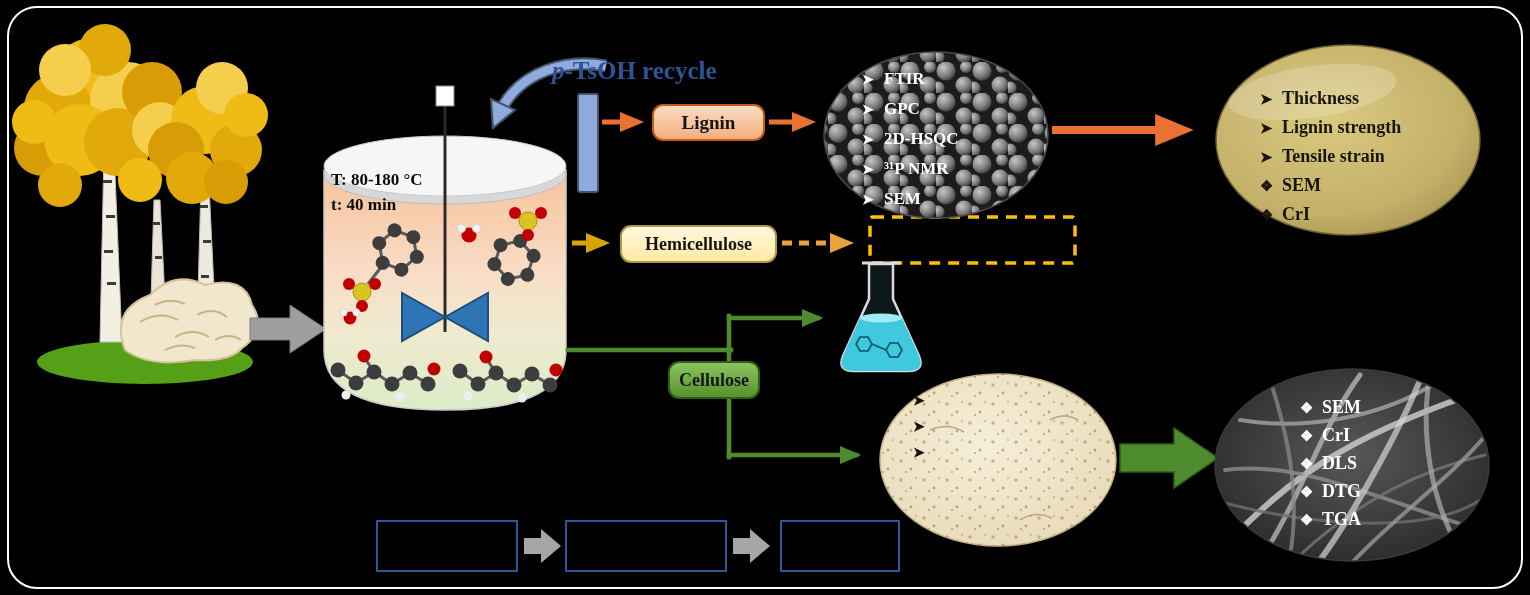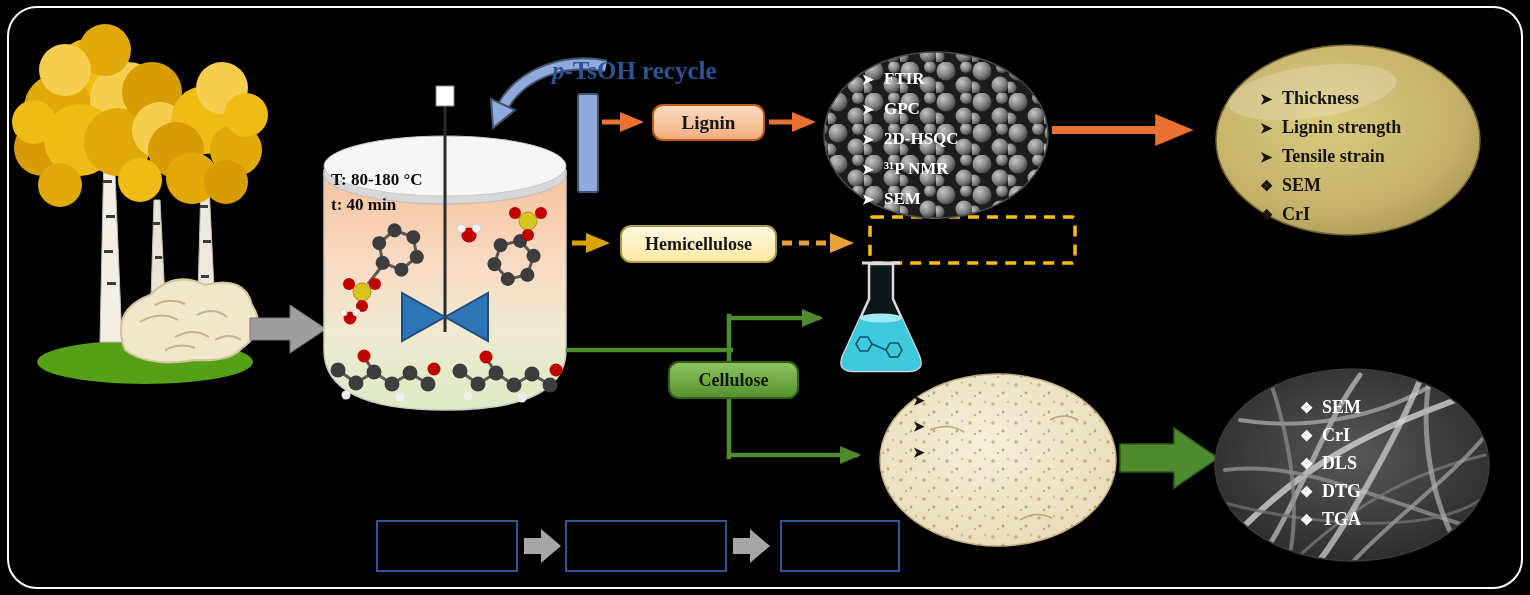--- a/index.html
+++ b/index.html
@@ -16,21 +16,21 @@
   .recycle-label { position:absolute; left:552px; top:57px; color:#2F5496;
                    font-weight:bold; font-size:25px; }
   .recycle-label .it { font-style:italic; }
 
   .sbox { position:absolute; display:flex; align-items:center; justify-content:center;
           font-weight:bold; color:#151515; border-radius:11px; }
   .sbox.lignin { left:652px; top:104px; width:113px; height:37px; font-size:19px;
                  background:linear-gradient(#FBDCC3,#F2AE7E); border:2px solid #C55A11; }
   .sbox.hemi   { left:620px; top:225px; width:157px; height:38px; font-size:18px;
                  background:linear-gradient(#FFF8DF,#FFE9A3); border:2px solid #AE9A48; }
-  .sbox.cell   { left:668px; top:361px; width:131px; height:38px; font-size:18px;
+  .sbox.cell   { left:668px; top:361px; width:92px; height:38px; font-size:18px;
                  background:linear-gradient(#8CC360,#55932C); border:2px solid #2F5E14; }
 
   .list { position:absolute; font-weight:bold; }
   .li { display:flex; align-items:baseline; }
   .bu { flex:0 0 22px; font-size:0.82em; }
   .tx { flex:1 1 auto; }
   .lignin-list { left:862px;  top:64px;  color:#ffffff; font-size:17px; line-height:29px; }
   .film-list   { left:1260px; top:84px;  color:#17150a; font-size:18px; line-height:28px; }
   .cell-list   { left:913px;  top:388px; color:#171204; font-size:17px; line-height:26px; width:188px; }
   .fiber-list  { left:1300px; top:394px; color:#ffffff; font-size:18px; line-height:27px; }

